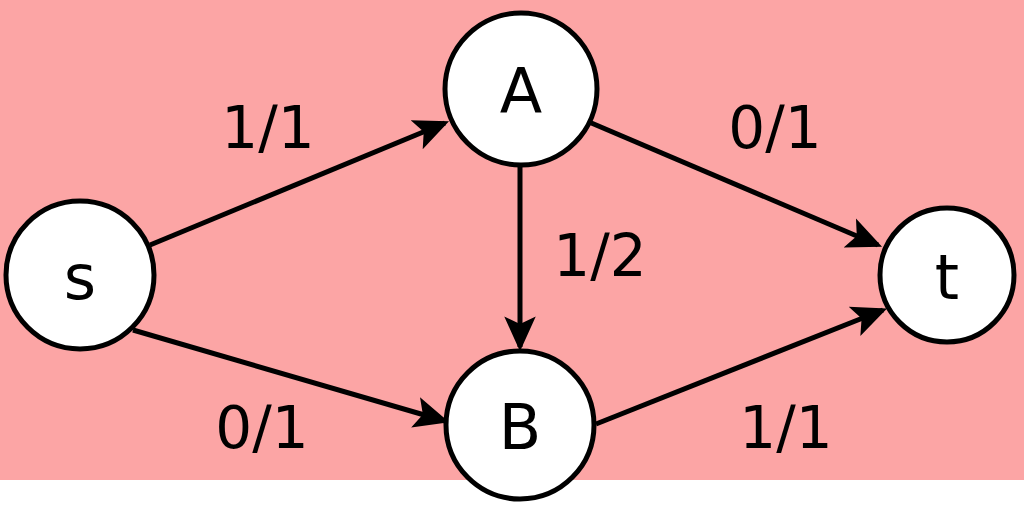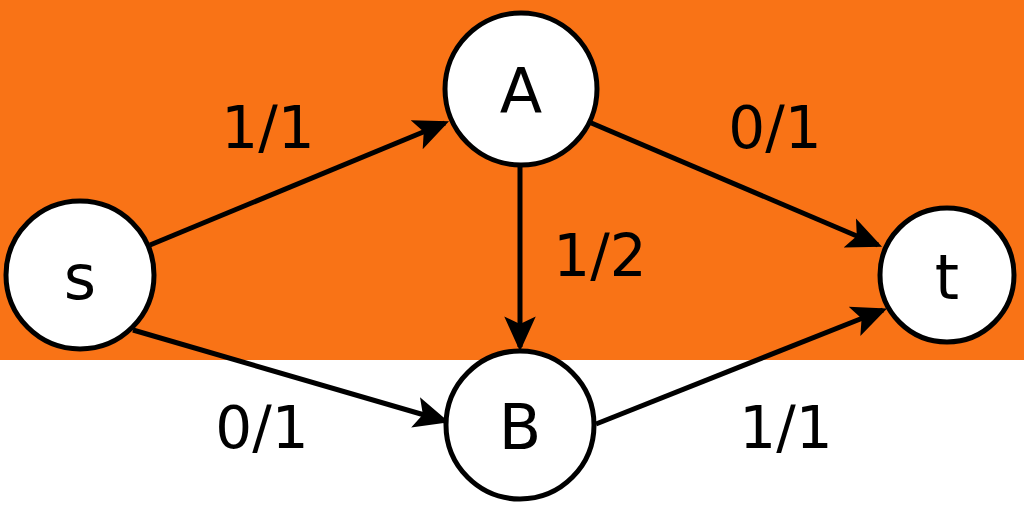--- a/index.html
+++ b/index.html
@@ -9,22 +9,22 @@
   }
   body {
     width: 1024px;
     height: 512px;
     overflow: hidden;
     font-family: "DejaVu Sans", sans-serif;
   }
   #diagram-root {
     position: relative;
     width: 1024px;
-    height: 360px;
-    background: #f97316;
+    height: 480px;
+    background: #fca5a5;
   }
   svg#flow-network {
     display: block;
     width: 1024px;
     height: 512px;
   }
   .node-circle {
     fill: #ffffff;
     stroke: #000000;
     stroke-width: 5;

